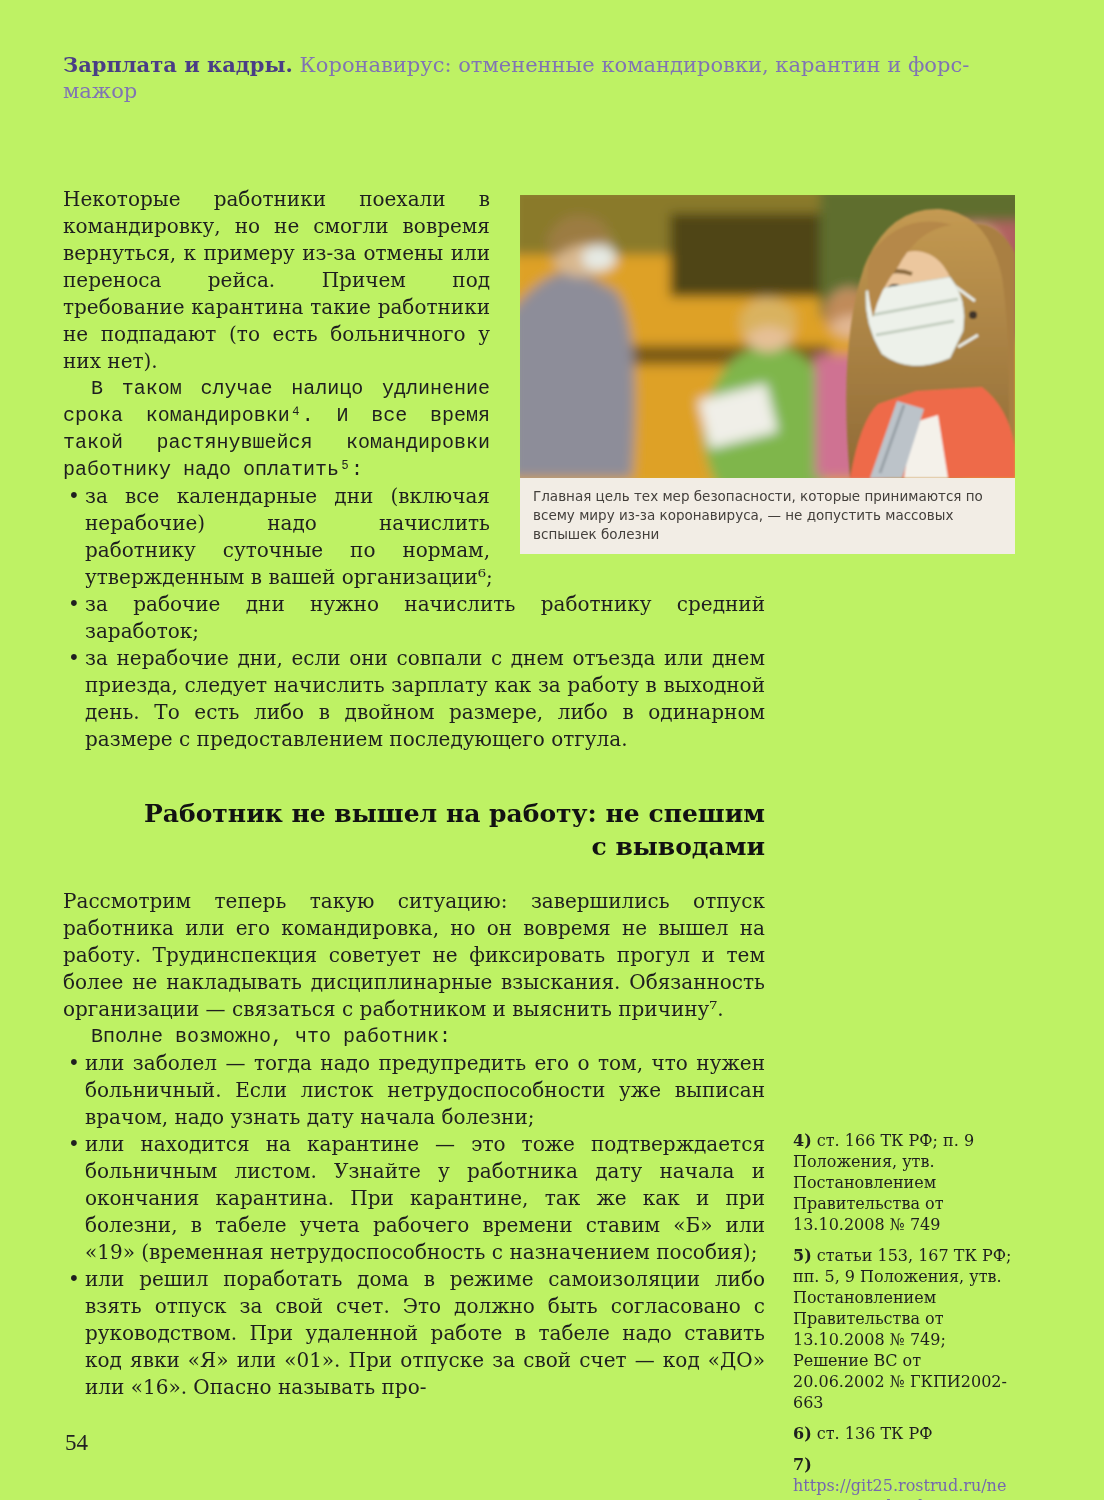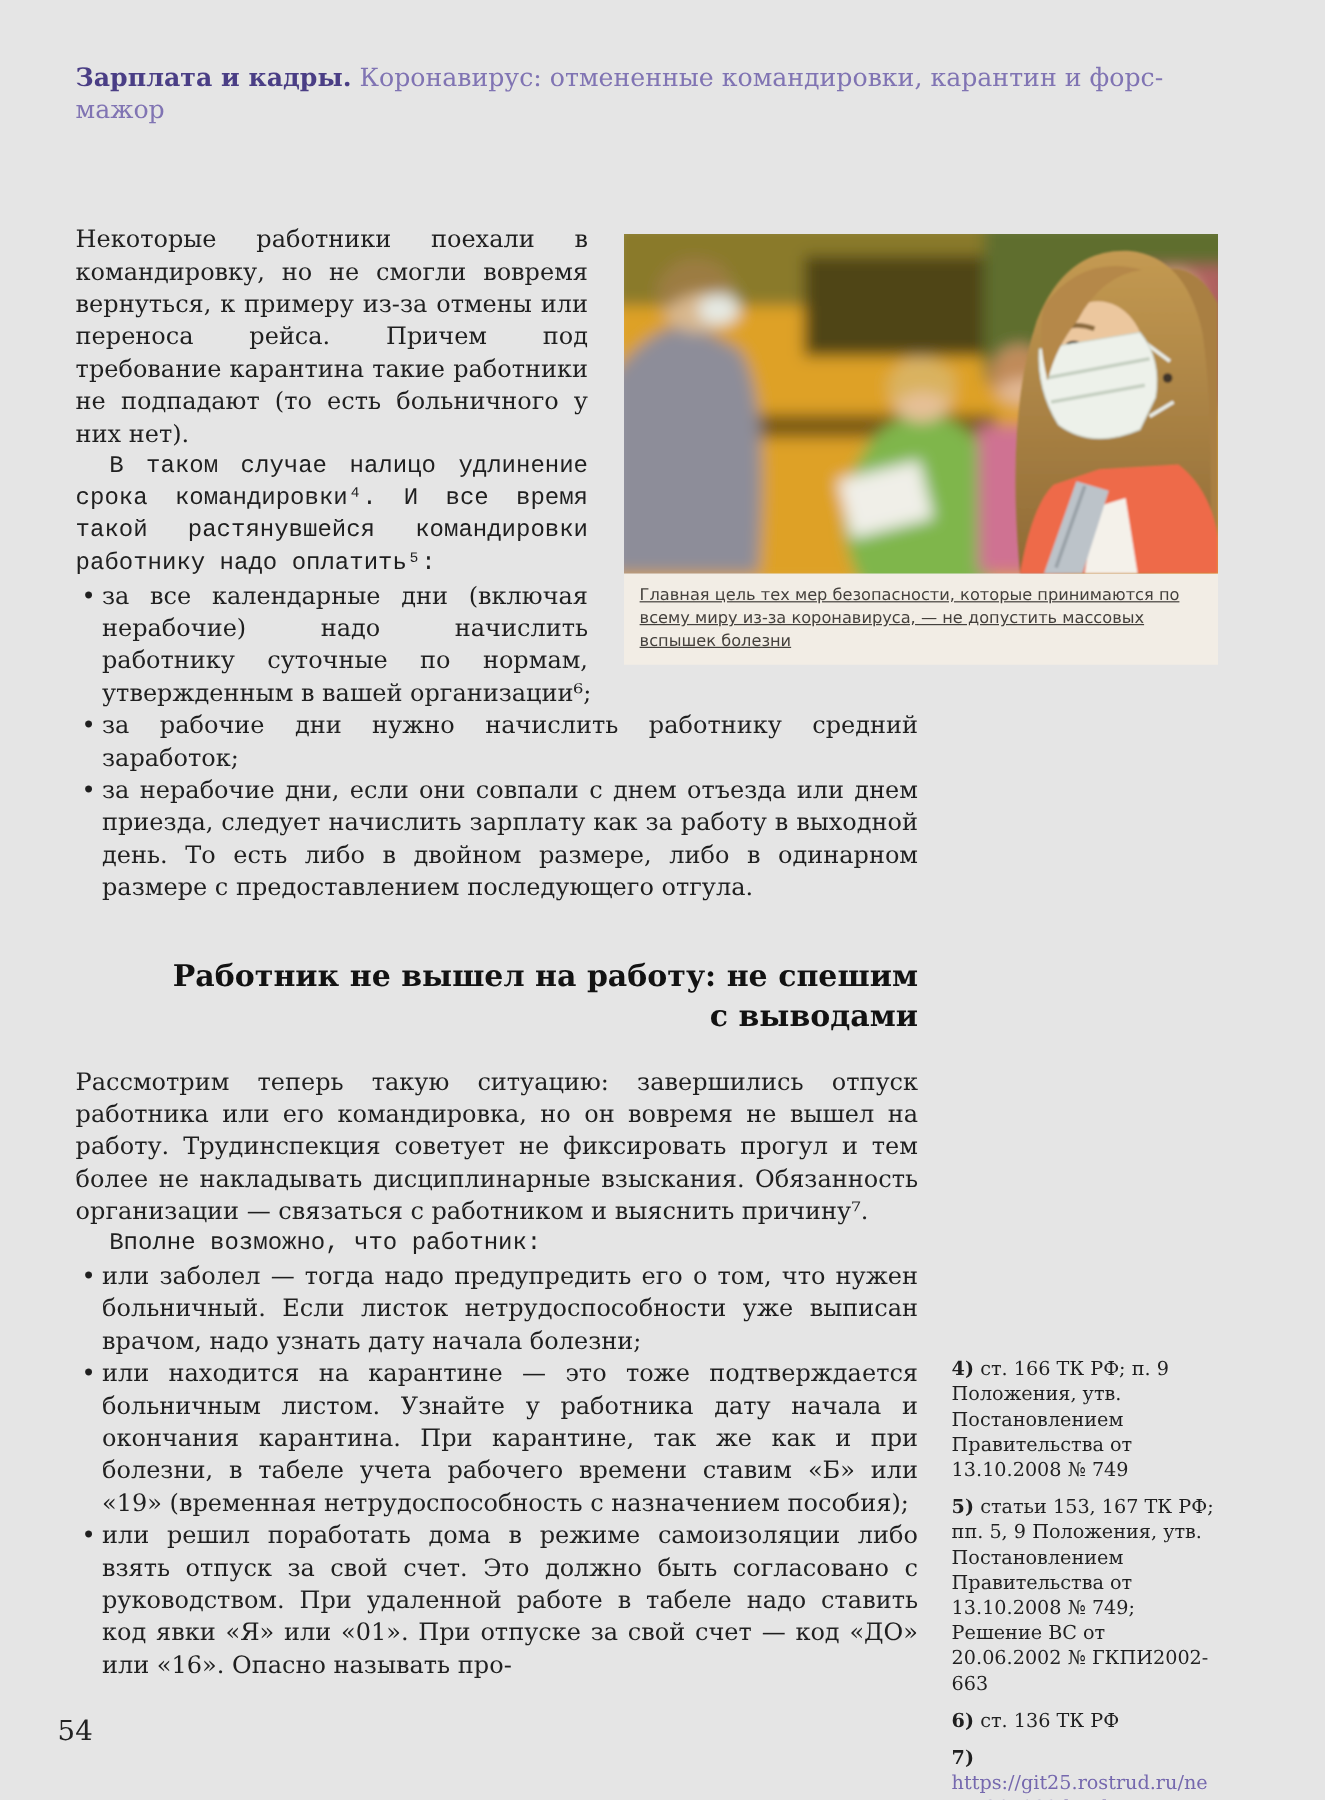--- a/index.html
+++ b/index.html
@@ -1,19 +1,19 @@
 <!DOCTYPE html>
 <html lang="ru"><head>
 <meta charset="utf-8">
 <style>
   html,body{margin:0;padding:0;background:#ffffff;}
   .page{
     position:relative;
     width:1104px;height:1500px;
-    background:#e5e5e5;
+    background:#bef264;
     font-family:"DejaVu Serif", serif;
     color:#1f1f1f;
     overflow:hidden;
   }
   
   .running-head{
     position:absolute;left:63px;top:52px;width:980px;
     font-size:21px;line-height:26px;
   }
   .rh-bold{font-weight:bold;color:#4a3e85;}
@@ -43,34 +43,33 @@
   .figure{
     position:absolute;left:520px;top:195px;width:495px;margin:0;
   }
   .figure svg{display:block;}
   .figcaption{
     background:#f2ede5;
     font-family:"DejaVu Sans", sans-serif;
     font-size:13.5px;line-height:19px;color:#44403c;
     padding:9px 13px 10px 13px;
     text-align:left;
-    text-decoration:underline;
   }
   
   .footnotes{
     position:absolute;left:793px;top:1130px;width:222px;
     font-size:16px;line-height:21px;color:#1f1f1f;text-align:left;
   }
   .fn{margin:0 0 10px 0;overflow-wrap:anywhere;}
   .fn b{font-weight:bold;}
   .fn a{color:#7568ae;text-decoration:none;}
   
   .page-number{
-    position:absolute;left:48px;top:1430px;
-    font-size:23px;color:#222222;
+    position:absolute;left:65px;top:1430px;
+    font-size:23px;color:#222222;font-family:Liberation Serif, serif;
   }
 </style>
 </head>
 <body>
 
 <div class="page">
 
   <div class="running-head">
     <span class="rh-bold">Зарплата и кадры.</span>
     <span class="rh-light">Коронавирус: отмененные командировки, карантин и форс-мажор</span>

